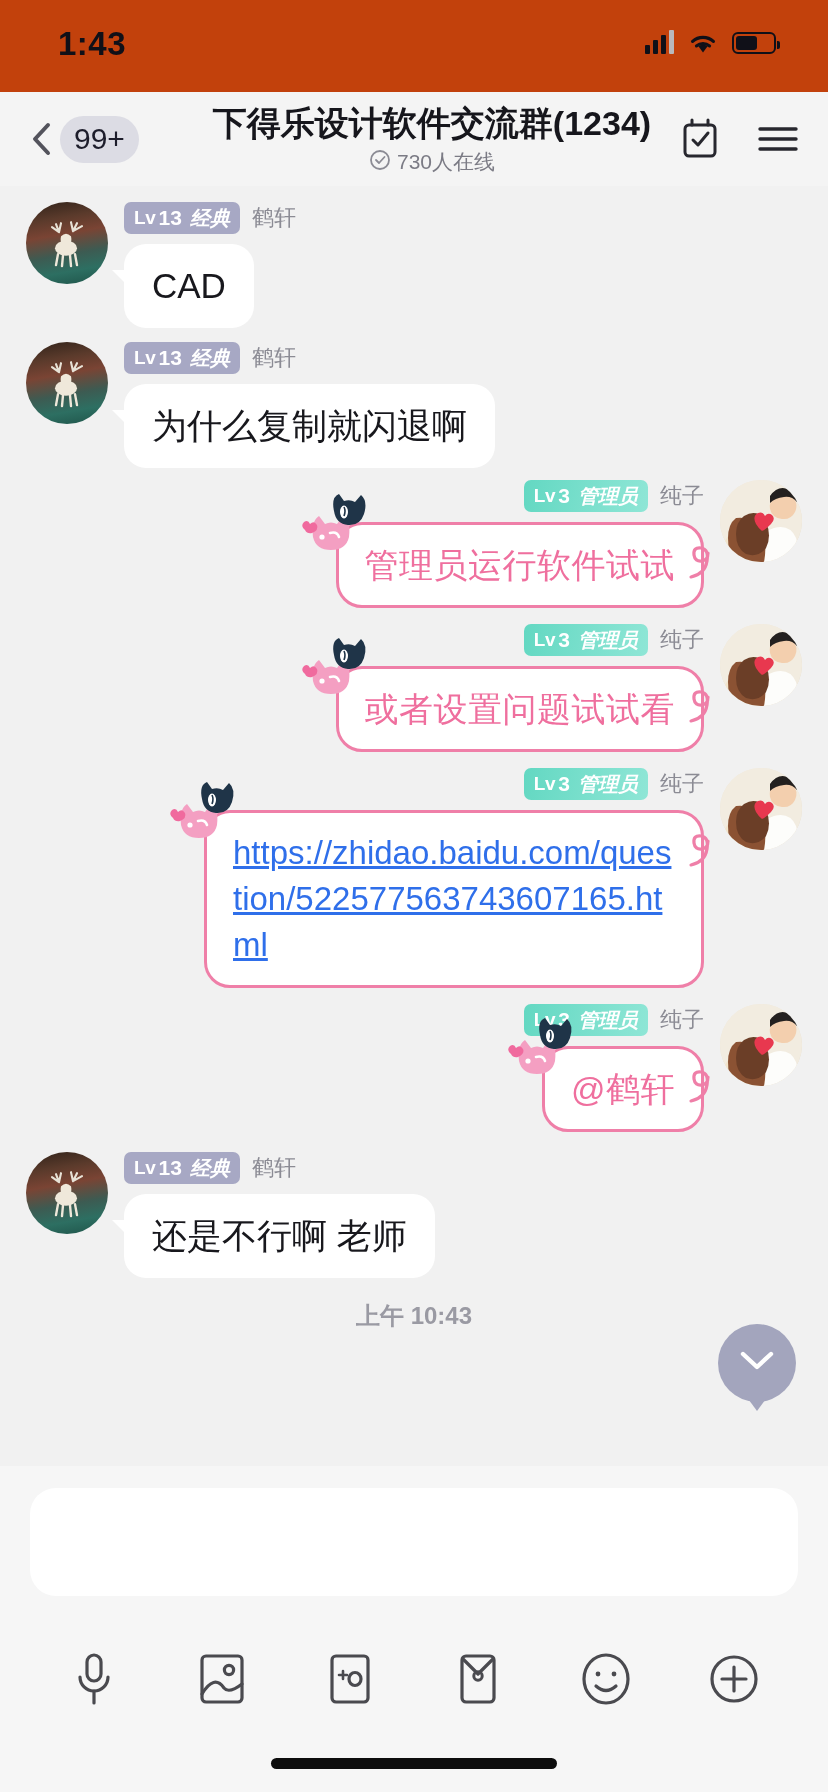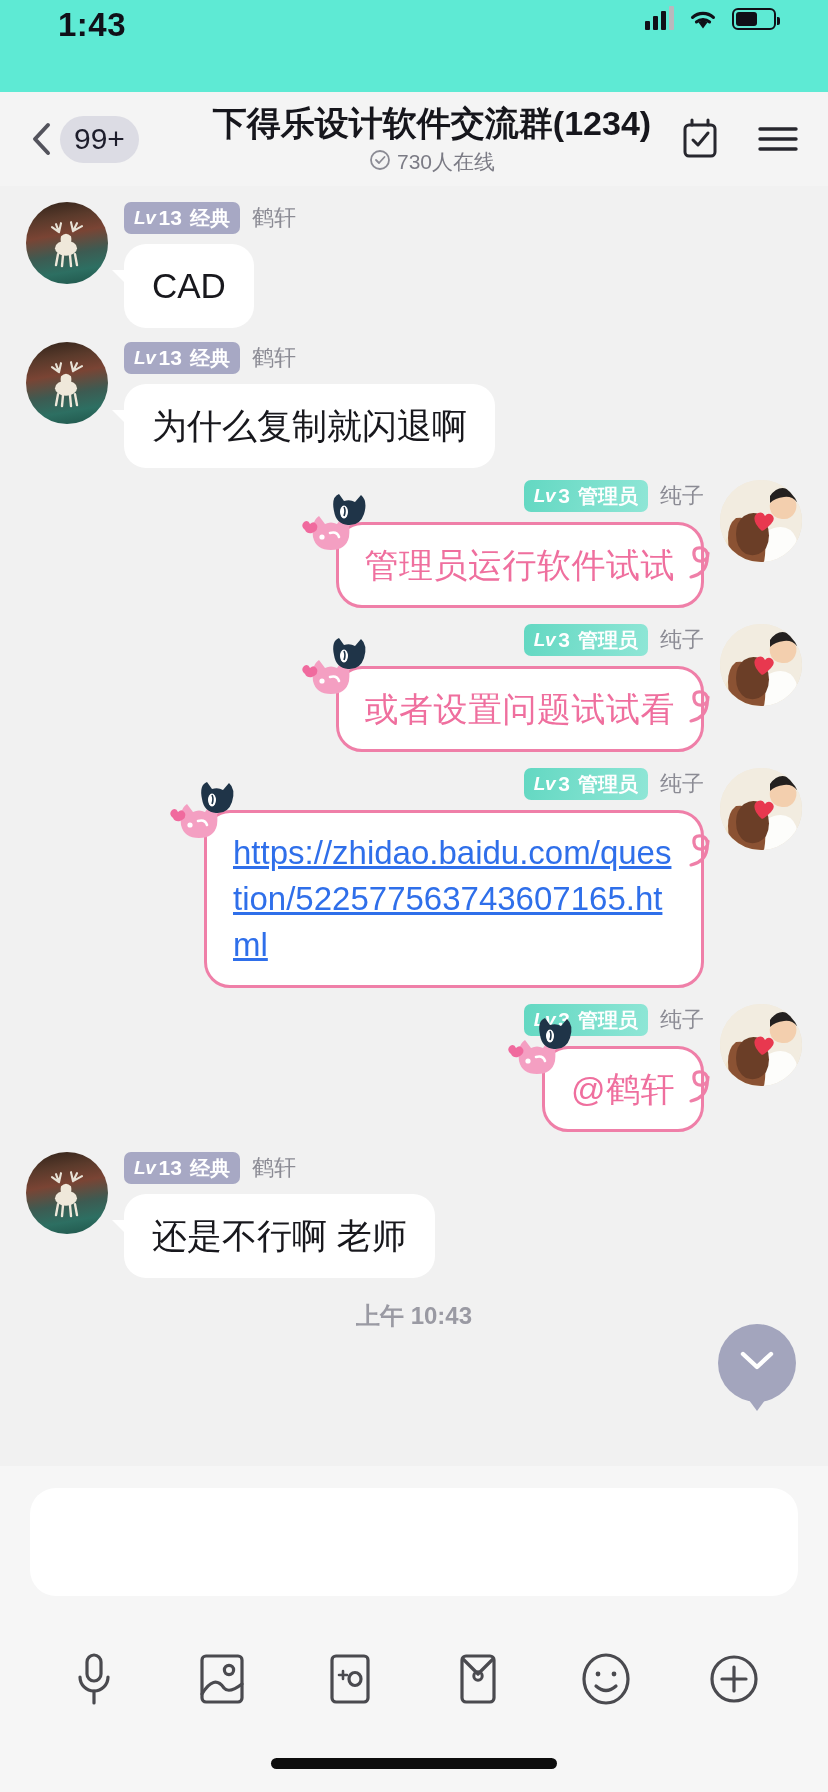--- a/index.html
+++ b/index.html
@@ -17,23 +17,23 @@
     width: 828px;
     height: 1792px;
     background: #f1f1f1;
     display: flex;
     flex-direction: column;
   }
 
   
   .status-bar {
     height: 92px;
-    background: #5eead4;
+    background: #c2410c;
     display: flex;
-    align-items: flex-start;
+    align-items: center;
     justify-content: space-between;
     padding: 6px 52px 10px 58px;
     flex: 0 0 auto;
   }
   .status-time {
     font-size: 33px;
     font-weight: 600;
     color: #101018;
     letter-spacing: 0.5px;
   }
@@ -137,23 +137,23 @@
   .msg-body { display:flex; flex-direction: column; }
   .msg-row.left .msg-body { margin-left: 16px; align-items: flex-start; }
   .msg-row.right .msg-body { margin-right: 16px; align-items: flex-end; }
 
   .meta { display:flex; align-items:center; gap: 12px; margin-bottom: 10px; height: 32px;}
   .badge {
     height: 32px; border-radius: 7px; padding: 0 10px;
     display:flex; align-items:center; gap: 6px;
     font-size: 20px; font-weight: 700; color:#fff; white-space: nowrap;
   }
-  .badge .lv { font-style: italic; font-weight: 800; font-size: 19px; letter-spacing: -0.3px;}
+  .badge .lv { font-weight: 800; font-size: 19px; letter-spacing: -0.3px;}
   .badge .lvnum { font-weight: 800; font-size: 21px; margin-left:-3px;}
-  .badge .btxt { font-weight: 700; font-size: 20px; margin-left: 2px;}
+  .badge .btxt { font-weight: 700; font-size: 20px; margin-left: 2px; font-style: italic;}
   .badge-classic { background: #a7a8c4; }
   .badge-admin { background: linear-gradient(100deg,#63d8c2 0%,#8fe6d6 100%); }
   .nick { font-size: 22px; color: #8b8b94; }
 
   
   .bubble-white {
     background:#ffffff; border-radius: 22px;
     padding: 20px 28px;
     font-size: 35px; color: #18181d; line-height: 44px;
     position: relative; max-width: 560px;

